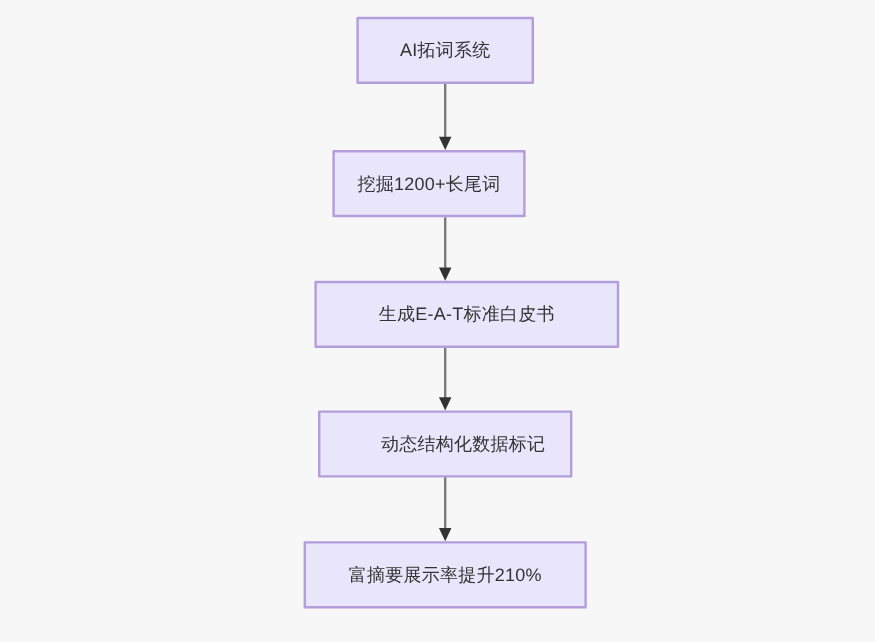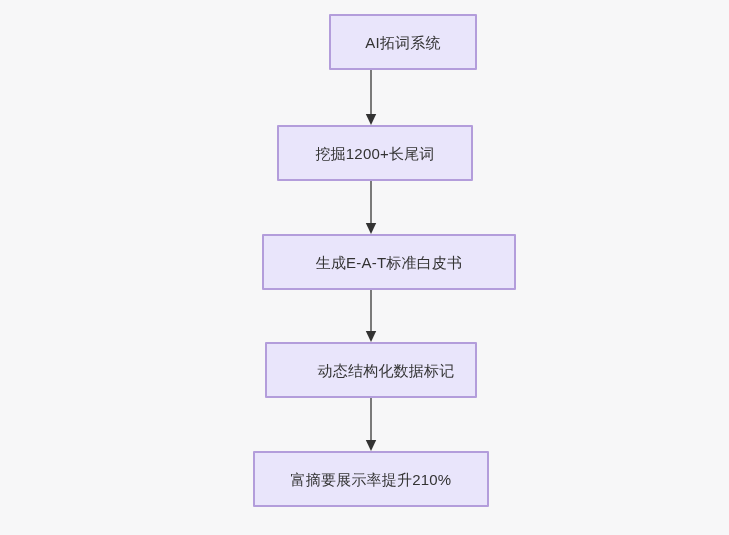--- a/index.html
+++ b/index.html
@@ -71,25 +71,25 @@
     </svg>
   </div>
 
   <div class="edge" style="left:364px; top:397px; height:54px;">
     <svg width="14" height="54" viewBox="0 0 14 54">
       <line x1="7" y1="0" x2="7" y2="46" stroke="#7a7a7a" stroke-width="2"></line>
       <polygon points="7,54 1.8,43 12.2,43" fill="#333333"></polygon>
     </svg>
   </div>
 
-  <div class="node" style="left:297px; top:14px; width:148px;margin-left:32px;">
+  <div class="node" style="left:297px; top:14px; width:148px;">
     <span class="node-label">AI拓词系统</span>
   </div>
 
-  <div class="node" style="left:277px; top:125px; width:196px;">
+  <div class="node" style="left:277px; top:125px; width:161px;">
     <span class="node-label">挖掘1200+长尾词</span>
   </div>
 
   <div class="node" style="left:262px; top:234px; width:254px;">
     <span class="node-label">生成E-A-T标准白皮书</span>
   </div>
 
   <div class="node" style="left:265px; top:342px; width:212px;padding-left:30px;">
     <span class="node-label">动态结构化数据标记</span>
   </div>

